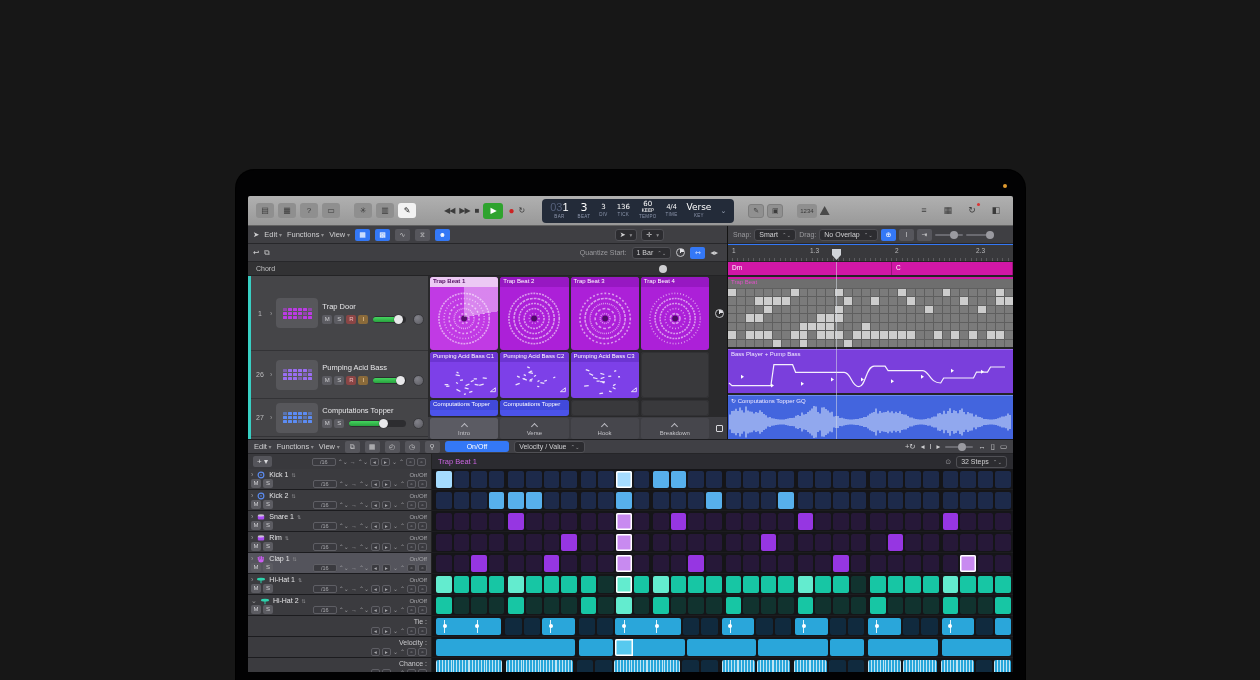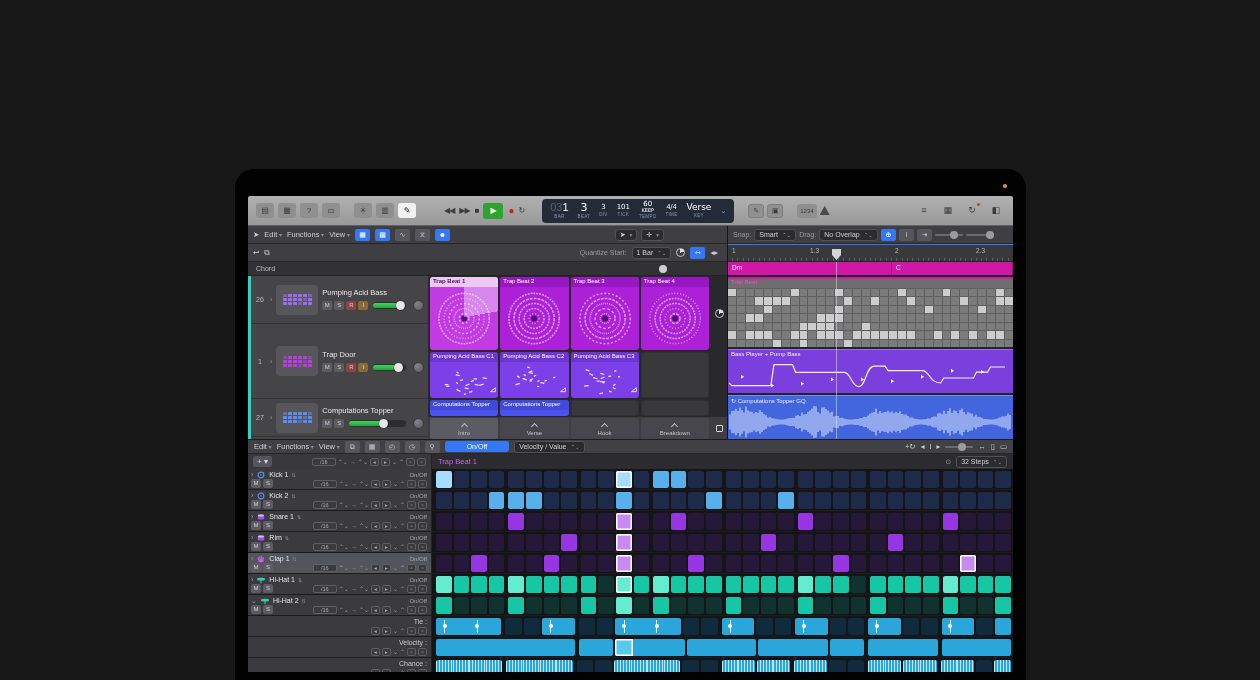--- a/index.html
+++ b/index.html
@@ -186,21 +186,21 @@
           </span>
           <span class="lcd-col">
             <span class="lcd-num">3</span>
             <span class="lcd-lab">BEAT</span>
           </span>
           <span class="lcd-col">
             <span class="lcd-sm">3</span>
             <span class="lcd-lab">DIV</span>
           </span>
           <span class="lcd-col">
-            <span class="lcd-sm">101</span>
+            <span class="lcd-sm">136</span>
             <span class="lcd-lab">TICK</span>
           </span>
           <span class="lcd-col">
             <span class="lcd-sm">60</span>
             <span class="lcd-sm" style="font-size:5px;">KEEP</span>
             <span class="lcd-lab">TEMPO</span>
           </span>
           <span class="lcd-col">
             <span class="lcd-sm"><span>4</span>/<span>4</span></span>
             <span class="lcd-lab">TIME</span>
@@ -265,20 +265,60 @@
                 <span class="menu">◂▸</span>
               </span>
             </div>
           <div class="chordrow">
             <span>Chord</span>
             <span class="glob"></span>
           </div>
           <div class="llbody">
             <div class="llstrip"></div>
             <div class="trklist" id="trklist">
+                <div class="trk" style="height: 75px; flex: 0 0 75px;">
+                  <span class="trknum">1</span>
+                  <span class="disc">›</span>
+                  <span class="devtile">
+                    <span class="devgrid">
+                      <span style="background: rgb(187, 59, 228); opacity: 0.55;"></span>
+                      <span style="background: rgb(187, 59, 228); opacity: 1;"></span>
+                      <span style="background: rgb(187, 59, 228); opacity: 1;"></span>
+                      <span style="background: rgb(187, 59, 228); opacity: 1;"></span>
+                      <span style="background: rgb(187, 59, 228); opacity: 1;"></span>
+                      <span style="background: rgb(187, 59, 228); opacity: 0.55;"></span>
+                      <span style="background: rgb(187, 59, 228); opacity: 1;"></span>
+                      <span style="background: rgb(187, 59, 228); opacity: 1;"></span>
+                      <span style="background: rgb(187, 59, 228); opacity: 1;"></span>
+                      <span style="background: rgb(187, 59, 228); opacity: 1;"></span>
+                      <span style="background: rgb(187, 59, 228); opacity: 0.55;"></span>
+                      <span style="background: rgb(187, 59, 228); opacity: 1;"></span>
+                      <span style="background: rgb(187, 59, 228); opacity: 1;"></span>
+                      <span style="background: rgb(187, 59, 228); opacity: 1;"></span>
+                      <span style="background: rgb(187, 59, 228); opacity: 1;"></span>
+                      <span style="background: rgb(187, 59, 228); opacity: 0.55;"></span>
+                      <span style="background: rgb(187, 59, 228); opacity: 1;"></span>
+                      <span style="background: rgb(187, 59, 228); opacity: 1;"></span>
+                    </span>
+                  </span>
+                  <div class="trkmain">
+                    <div class="trkname">Trap Door</div>
+                    <div class="trkctl">
+                      <span class="msb">M</span>
+                      <span class="msb">S</span>
+                      <span class="msb r">R</span>
+                      <span class="msb i">I</span>
+                      <span class="vol">
+                        <span class="fill" style="width: 78%;"></span>
+                        <span class="knob" style="left: calc(78% - 5px);"></span>
+                      </span>
+                      <span class="panknob"></span>
+                    </div>
+                  </div>
+                </div>
                 <div class="trk" style="height: 48px; flex: 0 0 48px;">
                   <span class="trknum">26</span>
                   <span class="disc">›</span>
                   <span class="devtile">
                     <span class="devgrid">
                       <span style="background: rgb(154, 110, 242); opacity: 0.55;"></span>
                       <span style="background: rgb(154, 110, 242); opacity: 1;"></span>
                       <span style="background: rgb(154, 110, 242); opacity: 1;"></span>
                       <span style="background: rgb(154, 110, 242); opacity: 1;"></span>
                       <span style="background: rgb(154, 110, 242); opacity: 1;"></span>
@@ -300,60 +340,20 @@
                   <div class="trkmain">
                     <div class="trkname">Pumping Acid Bass</div>
                     <div class="trkctl">
                       <span class="msb">M</span>
                       <span class="msb">S</span>
                       <span class="msb r">R</span>
                       <span class="msb i">I</span>
                       <span class="vol">
                         <span class="fill" style="width: 84%;"></span>
                         <span class="knob" style="left: calc(84% - 5px);"></span>
-                      </span>
-                      <span class="panknob"></span>
-                    </div>
-                  </div>
-                </div>
-                <div class="trk" style="height: 75px; flex: 0 0 75px;">
-                  <span class="trknum">1</span>
-                  <span class="disc">›</span>
-                  <span class="devtile">
-                    <span class="devgrid">
-                      <span style="background: rgb(187, 59, 228); opacity: 0.55;"></span>
-                      <span style="background: rgb(187, 59, 228); opacity: 1;"></span>
-                      <span style="background: rgb(187, 59, 228); opacity: 1;"></span>
-                      <span style="background: rgb(187, 59, 228); opacity: 1;"></span>
-                      <span style="background: rgb(187, 59, 228); opacity: 1;"></span>
-                      <span style="background: rgb(187, 59, 228); opacity: 0.55;"></span>
-                      <span style="background: rgb(187, 59, 228); opacity: 1;"></span>
-                      <span style="background: rgb(187, 59, 228); opacity: 1;"></span>
-                      <span style="background: rgb(187, 59, 228); opacity: 1;"></span>
-                      <span style="background: rgb(187, 59, 228); opacity: 1;"></span>
-                      <span style="background: rgb(187, 59, 228); opacity: 0.55;"></span>
-                      <span style="background: rgb(187, 59, 228); opacity: 1;"></span>
-                      <span style="background: rgb(187, 59, 228); opacity: 1;"></span>
-                      <span style="background: rgb(187, 59, 228); opacity: 1;"></span>
-                      <span style="background: rgb(187, 59, 228); opacity: 1;"></span>
-                      <span style="background: rgb(187, 59, 228); opacity: 0.55;"></span>
-                      <span style="background: rgb(187, 59, 228); opacity: 1;"></span>
-                      <span style="background: rgb(187, 59, 228); opacity: 1;"></span>
-                    </span>
-                  </span>
-                  <div class="trkmain">
-                    <div class="trkname">Trap Door</div>
-                    <div class="trkctl">
-                      <span class="msb">M</span>
-                      <span class="msb">S</span>
-                      <span class="msb r">R</span>
-                      <span class="msb i">I</span>
-                      <span class="vol">
-                        <span class="fill" style="width: 78%;"></span>
-                        <span class="knob" style="left: calc(78% - 5px);"></span>
                       </span>
                       <span class="panknob"></span>
                     </div>
                   </div>
                 </div>
                 <div class="trk" style="height: 38px; flex: 0 0 38px;">
                   <span class="trknum">27</span>
                   <span class="disc">›</span>
                   <span class="devtile">
                     <span class="devgrid">

